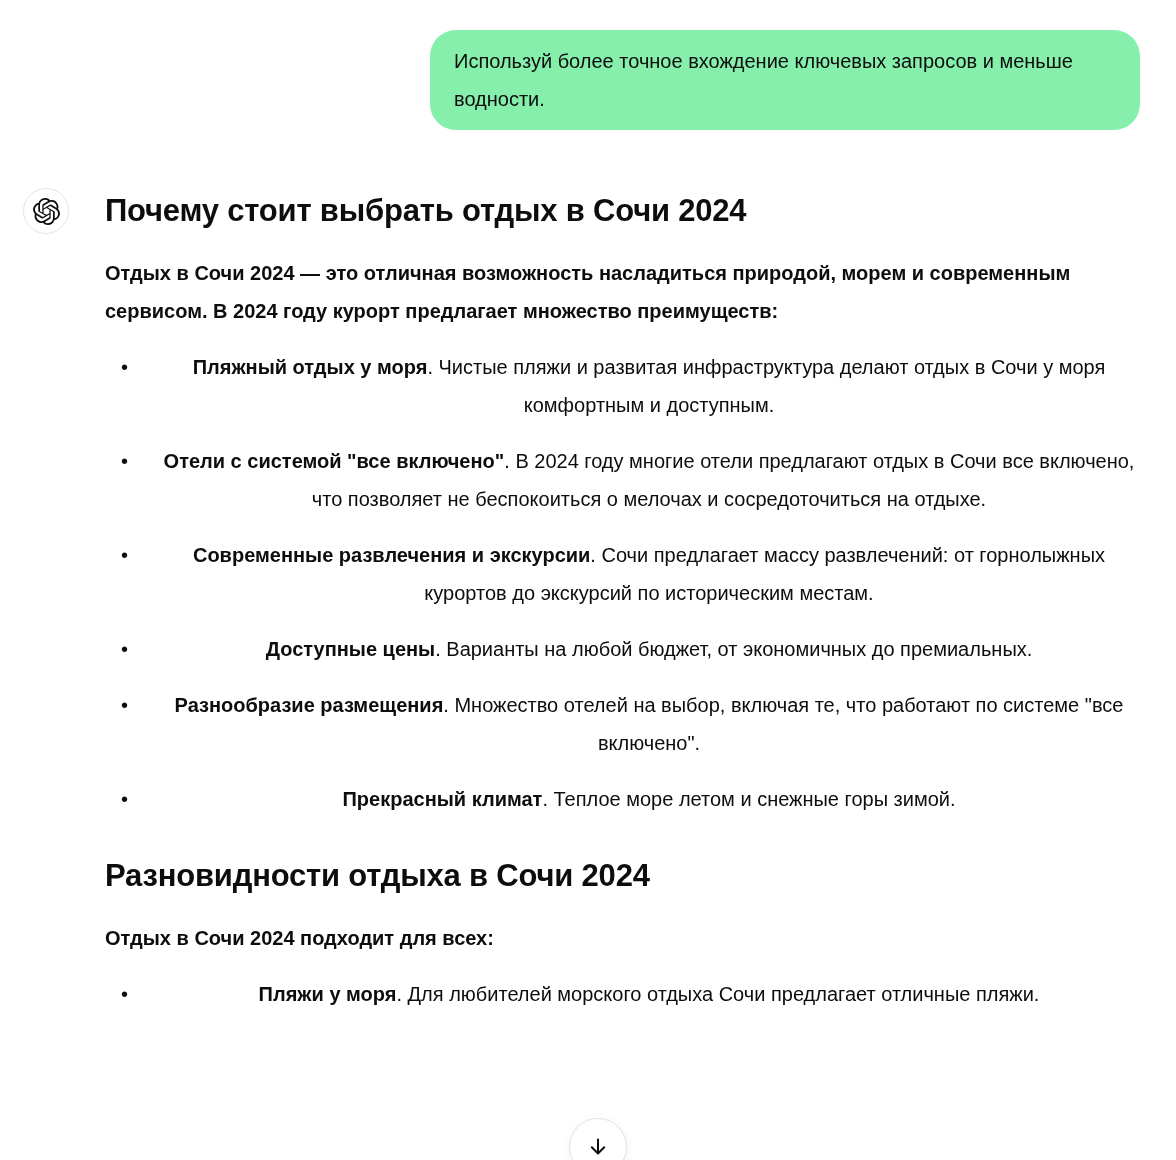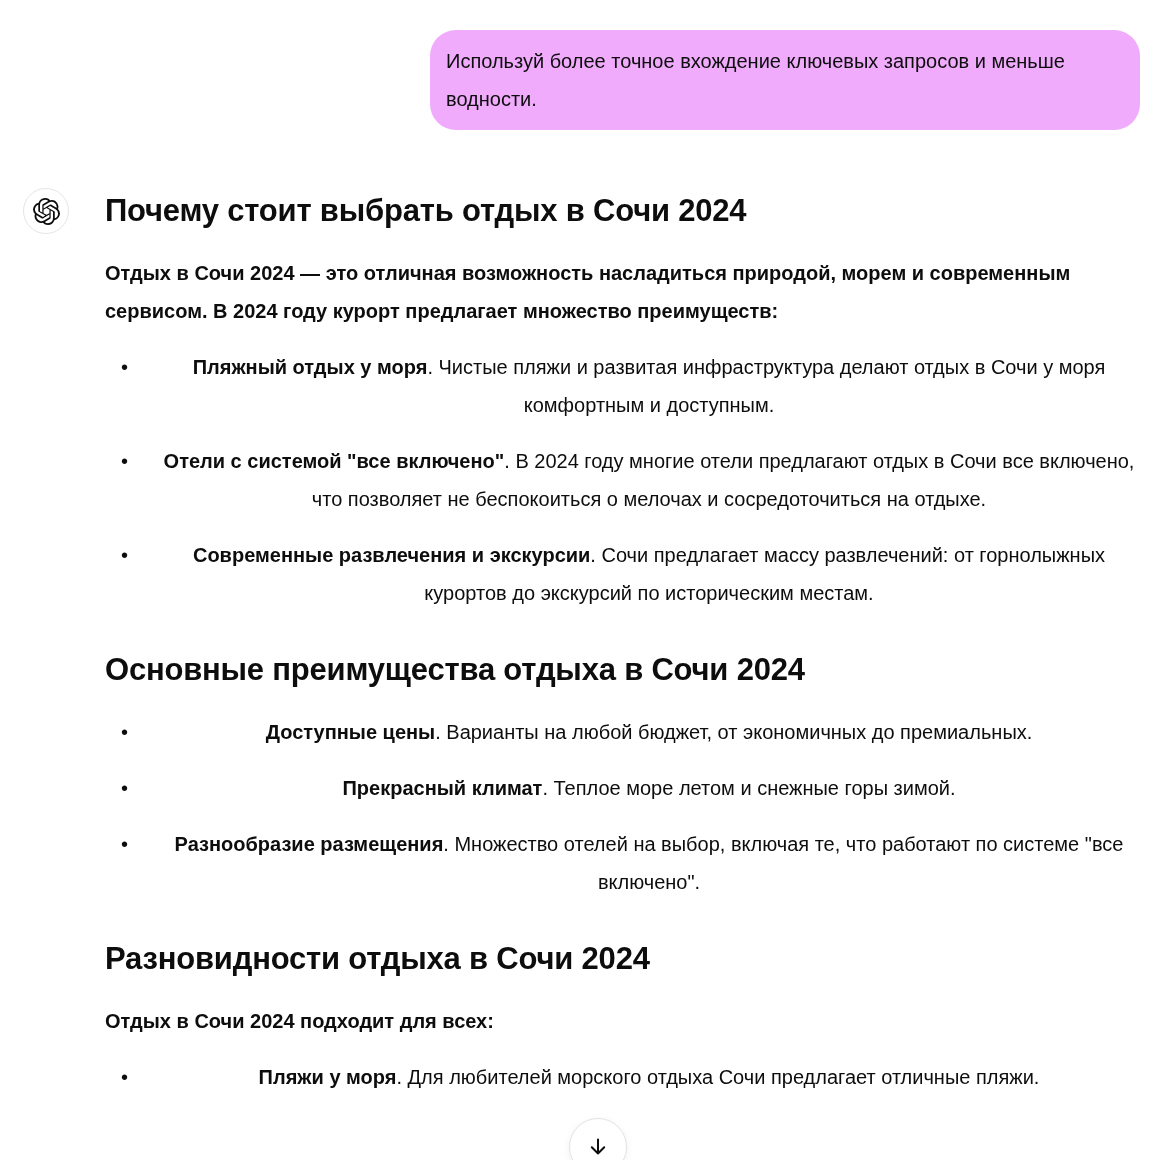--- a/index.html
+++ b/index.html
@@ -14,23 +14,23 @@
     position: relative;
   }
 
   
   .user-row {
     display: flex;
     justify-content: flex-end;
     padding: 30px 36px 0 0;
   }
   .user-bubble {
-    background: #f0abfc;
+    background: #86efac;
     border-radius: 26px;
-    padding: 12px 16px;
+    padding: 12px 24px;
     max-width: 710px;
     font-size: 20px;
     line-height: 38px;
     color: #0d0d0d;
   }
 
   
   .assistant-row {
     display: flex;
     align-items: flex-start;
@@ -133,25 +133,24 @@
   <div class="content">
 
     <h2 class="msg-heading first">Почему стоит выбрать отдых в Сочи 2024</h2>
     <p class="msg-paragraph">Отдых в Сочи 2024 — это отличная возможность насладиться природой, морем и современным сервисом. В 2024 году курорт предлагает множество преимуществ:</p>
     <ul class="msg-list">
       <li><strong>Пляжный отдых у моря</strong><span>. Чистые пляжи и развитая инфраструктура делают отдых в Сочи у моря комфортным и доступным.</span></li>
       <li><strong>Отели с системой "все включено"</strong><span>. В 2024 году многие отели предлагают отдых в Сочи все включено, что позволяет не беспокоиться о мелочах и сосредоточиться на отдыхе.</span></li>
       <li><strong>Современные развлечения и экскурсии</strong><span>. Сочи предлагает массу развлечений: от горнолыжных курортов до экскурсий по историческим местам.</span></li>
     </ul>
 
-    <h2 class="msg-heading later">Основные преимущества отдыха в Сочи 2024</h2>
     <ul class="msg-list">
       <li><strong>Доступные цены</strong><span>. Варианты на любой бюджет, от экономичных до премиальных.</span></li>
+      <li><strong>Разнообразие размещения</strong><span>. Множество отелей на выбор, включая те, что работают по системе "все включено".</span></li>
       <li><strong>Прекрасный климат</strong><span>. Теплое море летом и снежные горы зимой.</span></li>
-      <li><strong>Разнообразие размещения</strong><span>. Множество отелей на выбор, включая те, что работают по системе "все включено".</span></li>
     </ul>
 
     <h2 class="msg-heading later">Разновидности отдыха в Сочи 2024</h2>
     <p class="msg-paragraph">Отдых в Сочи 2024 подходит для всех:</p>
     <ul class="msg-list">
       <li><strong>Пляжи у моря</strong><span>. Для любителей морского отдыха Сочи предлагает отличные пляжи.</span></li>
 
     </ul>
 
   </div>

